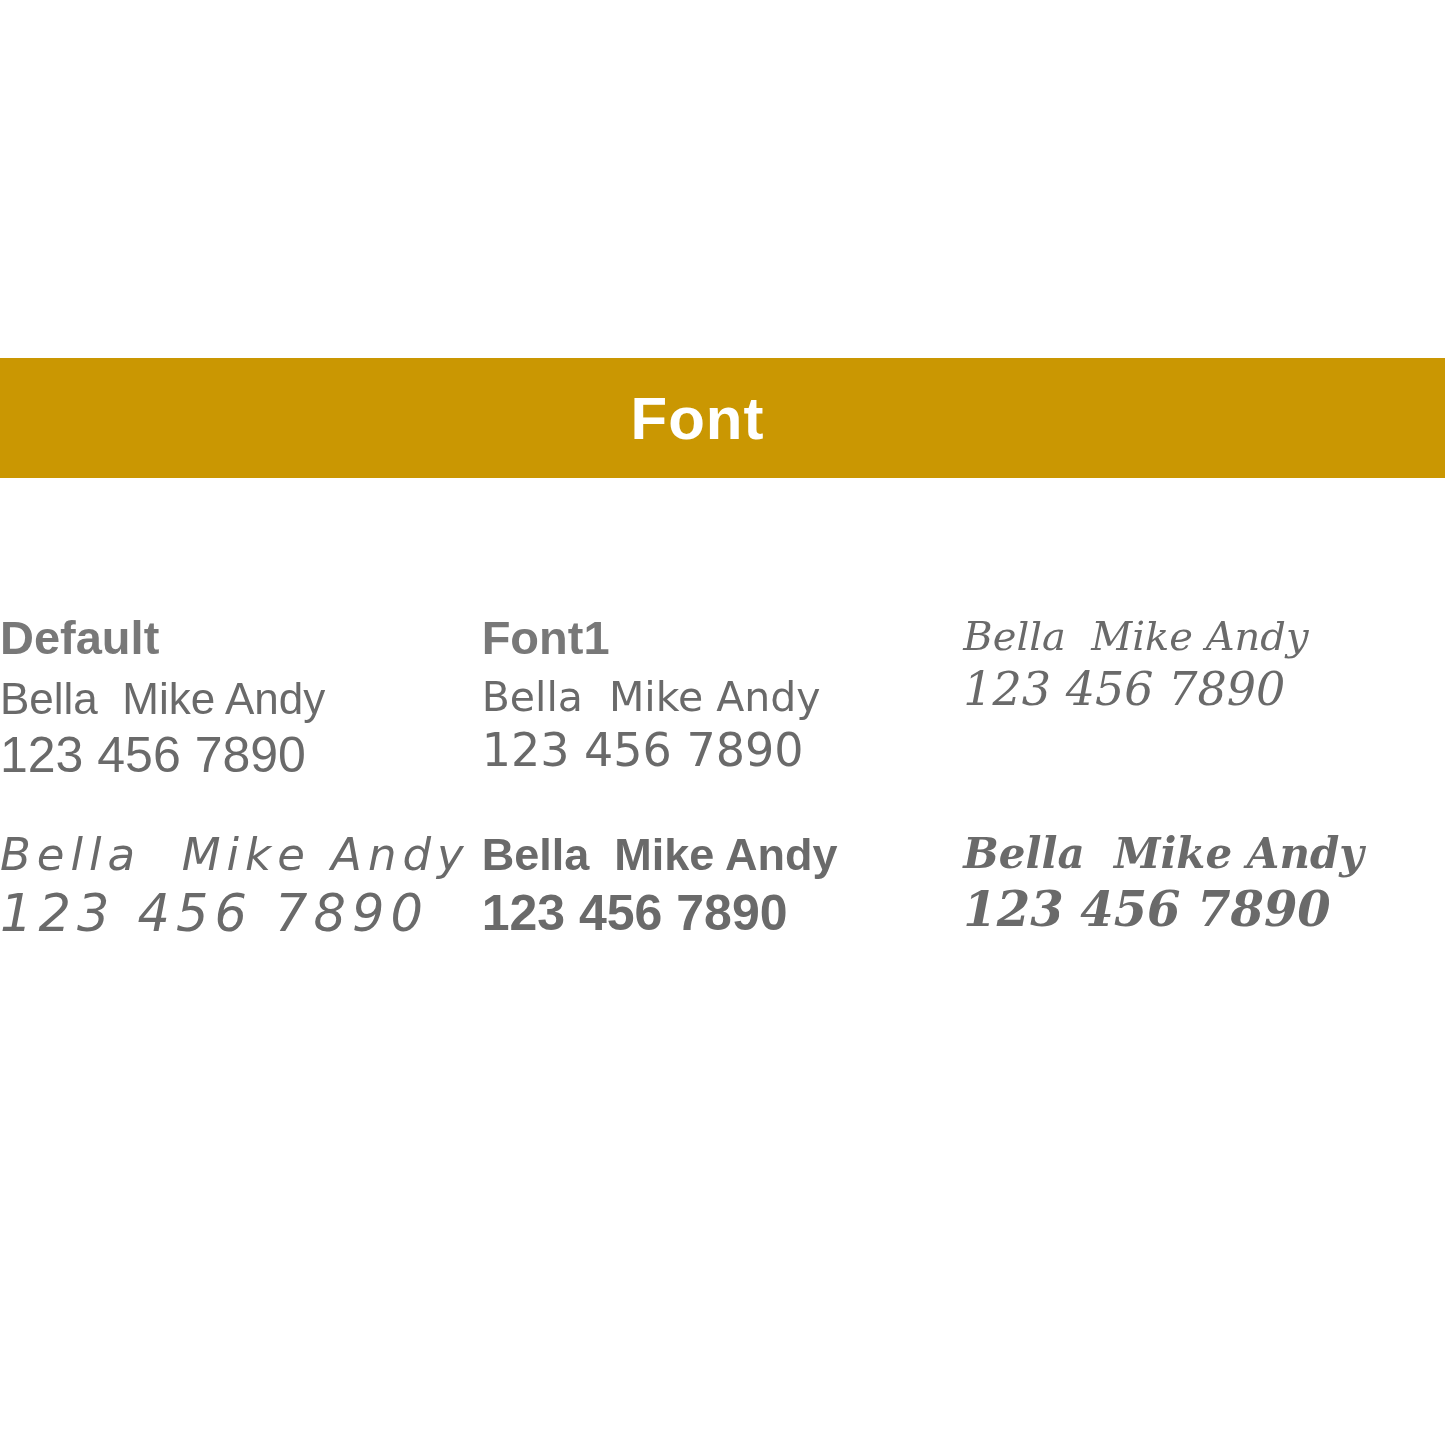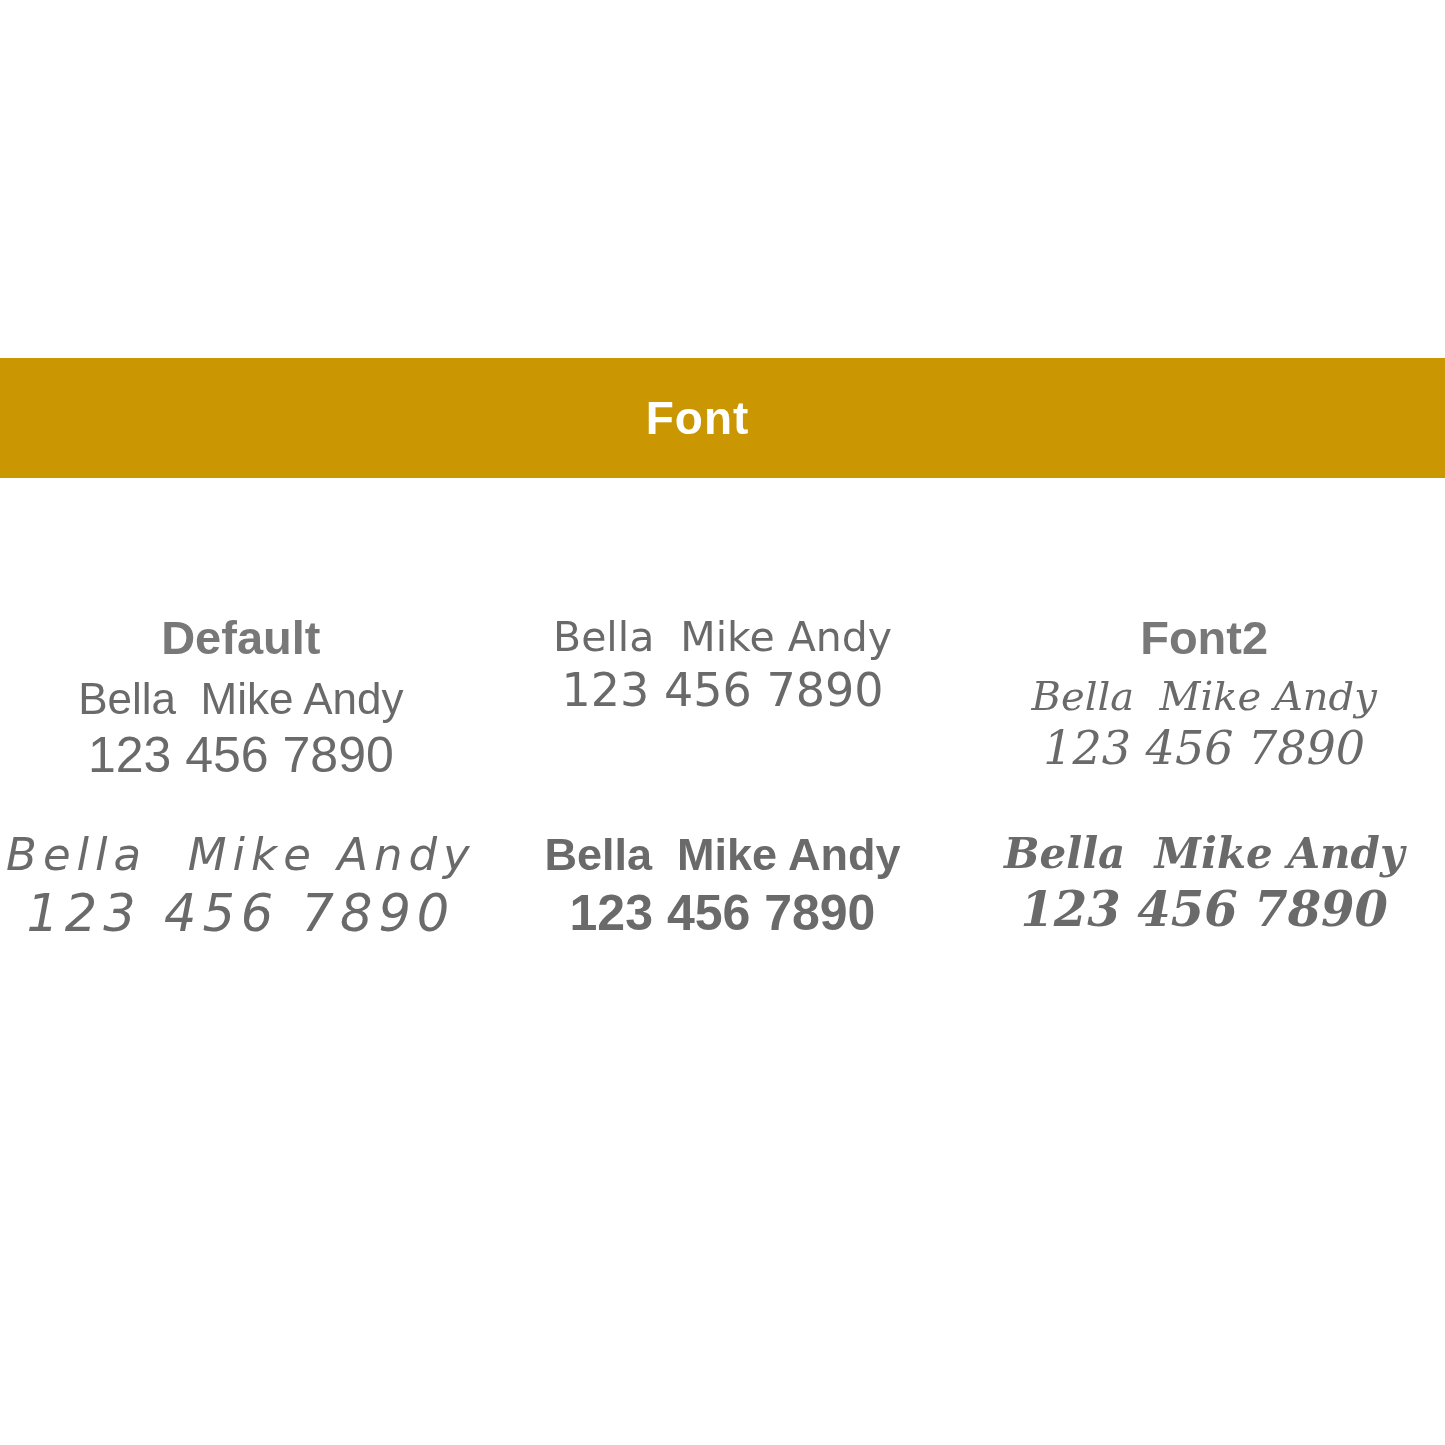--- a/index.html
+++ b/index.html
@@ -25,35 +25,35 @@
     left: 0;
     width: 1445px;
     height: 120px;
     background: var(--banner-bg);
     display: flex;
     align-items: center;
     justify-content: center;
   }
   .banner-title {
     color: var(--banner-text);
-    font-size: 46px;
+    font-size: 60px;
     font-weight: 700;
     letter-spacing: 1px;
     transform: translateX(-25px);
   }
   .grid {
     position: absolute;
     top: 612px;
     left: 0;
     width: 1445px;
     display: grid;
     grid-template-columns: repeat(3, 1fr);
     row-gap: 42px;
   }
-  .card { text-align: center; }
+  .card { }
   .card-title {
     font-size: 47px;
     font-weight: 700;
     color: var(--heading);
     line-height: 1.1;
     margin-bottom: 8px;
     font-family: "Liberation Sans", sans-serif;
   }
   .sample {
     color: var(--sample);
@@ -96,26 +96,26 @@
 
   <div class="grid">
 
     <div class="card f-default">
       <div class="card-title">Default</div>
       <div class="sample line1">Bella  Mike Andy</div>
       <div class="sample line2">123 456 7890</div>
     </div>
 
     <div class="card f-font1">
+      <div class="card-title">Font1</div>
       <div class="sample line1">Bella  Mike Andy</div>
       <div class="sample line2">123 456 7890</div>
     </div>
 
     <div class="card f-font2">
-      <div class="card-title">Font2</div>
       <div class="sample line1">Bella  Mike Andy</div>
       <div class="sample line2">123 456 7890</div>
     </div>
 
     <div class="card f-font3">
       <div class="sample line1">Bella  Mike Andy</div>
       <div class="sample line2">123 456 7890</div>
     </div>
 
     <div class="card f-font4">

